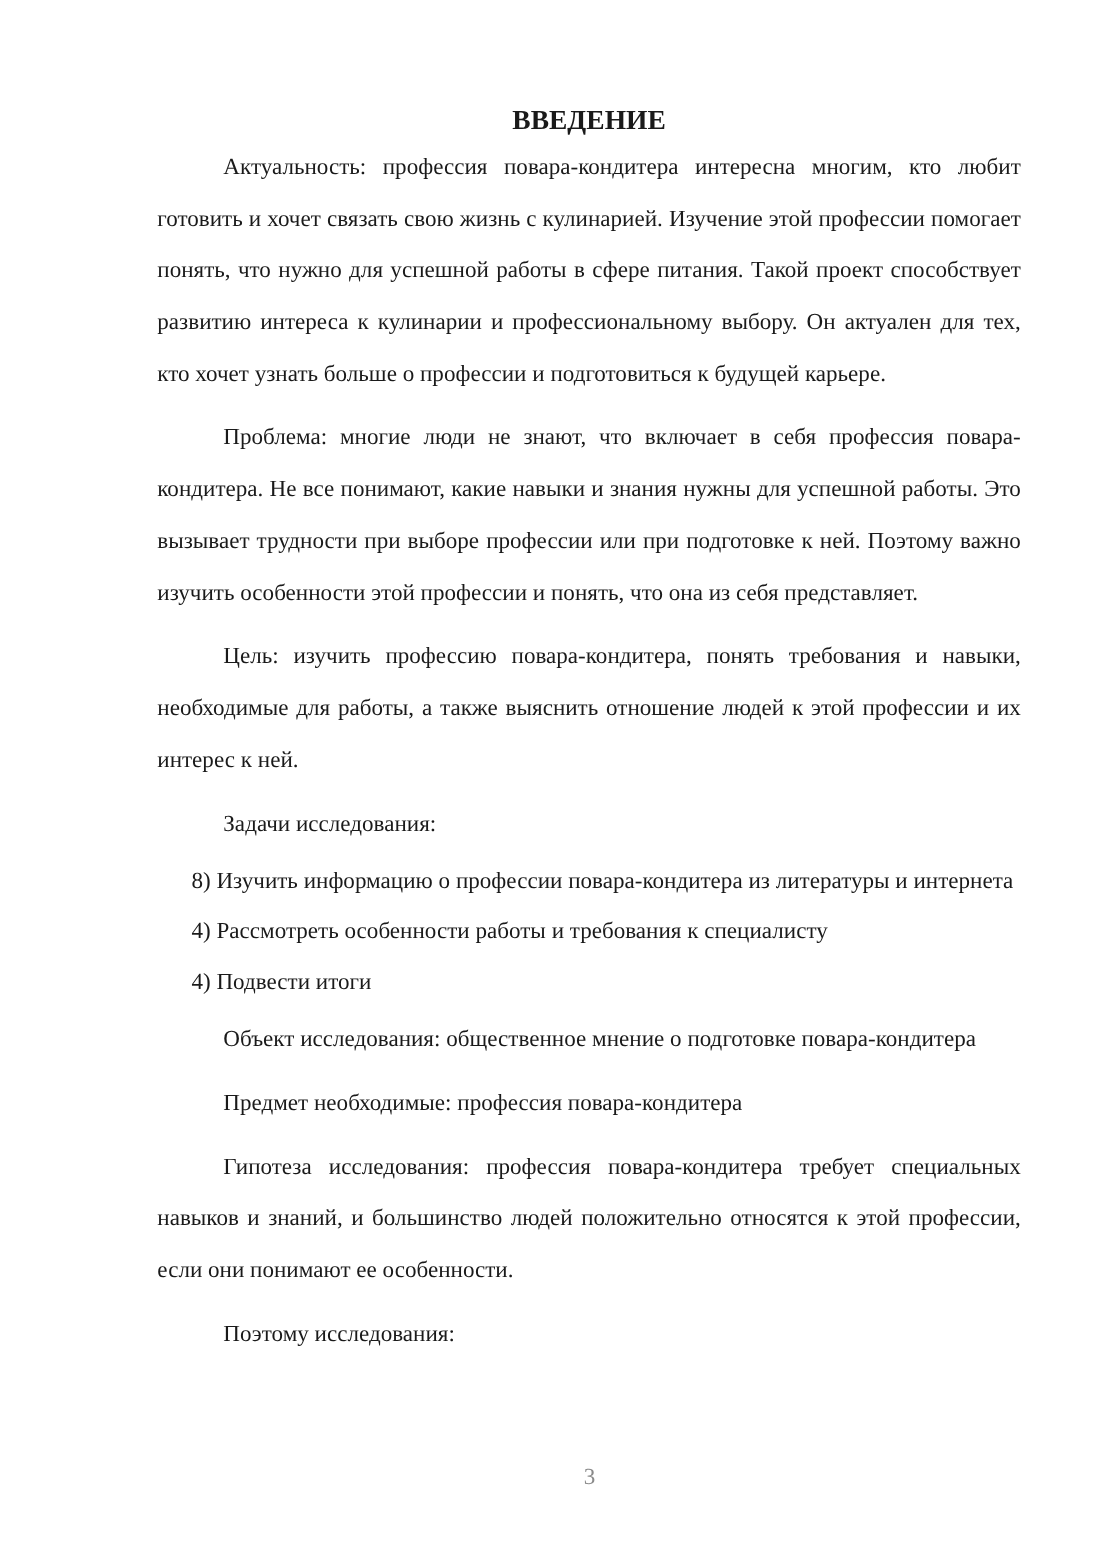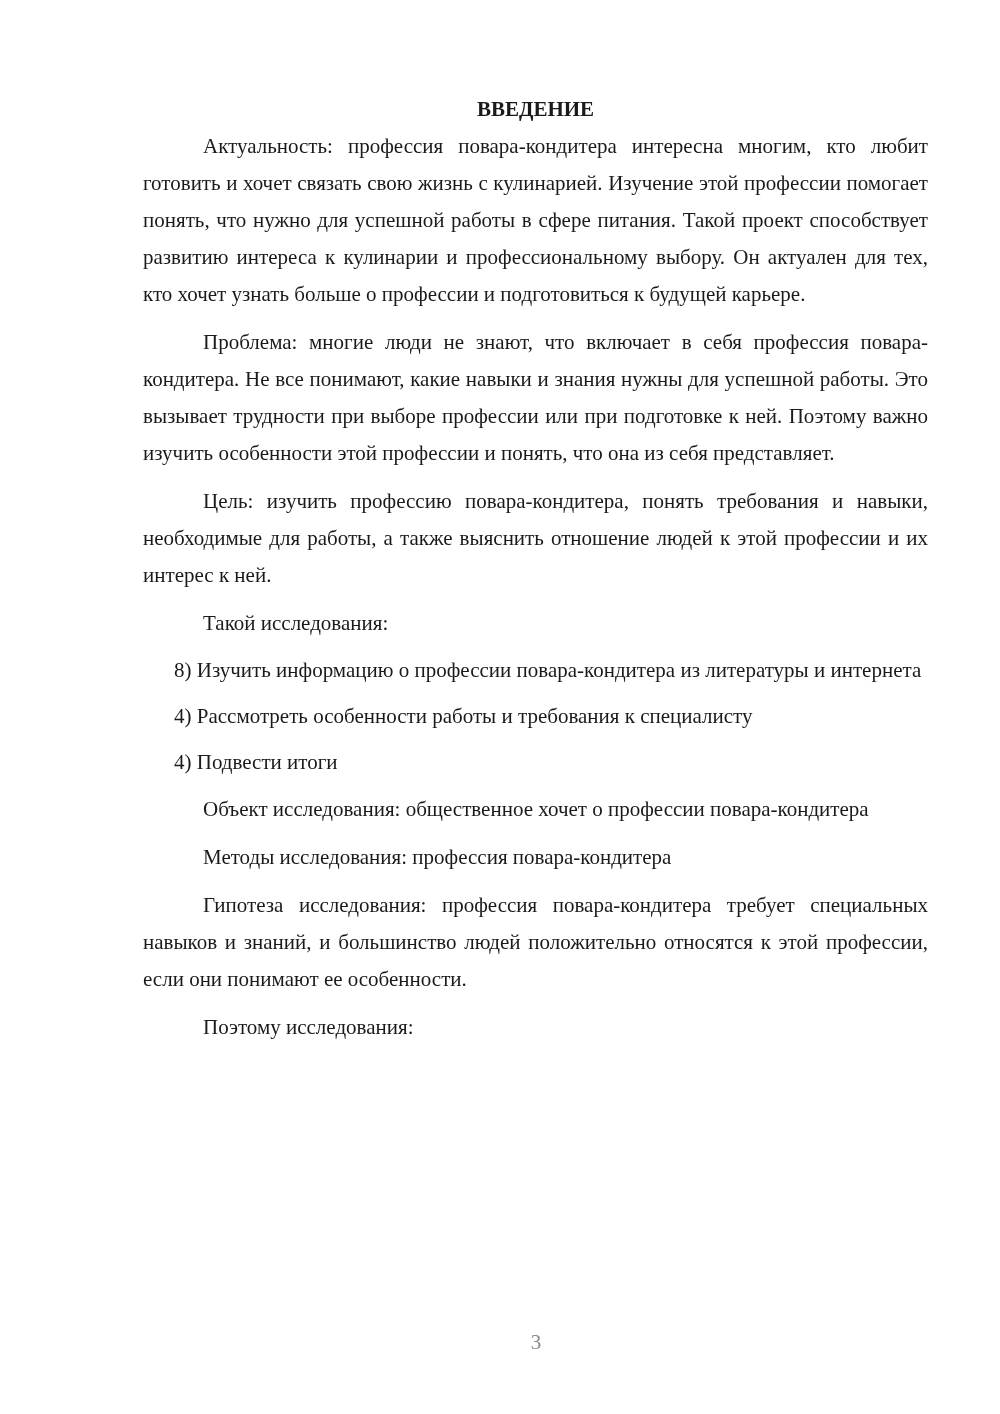--- a/index.html
+++ b/index.html
@@ -17,28 +17,28 @@
   }
   .page {
     position: absolute;
     left: 143px;
     top: 92px;
     width: 785px;
   }
   .title {
     text-align: center;
     font-weight: bold;
-    font-size: 21px;
+    font-size: 25px;
     line-height: 35px;
     margin: 0 0 0 0;
     padding-left: 0;
   }
   .para {
     font-size: 21px;
-    line-height: 37px;
+    line-height: 47px;
     text-align: justify;
     text-indent: 60px;
     margin: 0 0 11px 0;
   }
   .para.first { margin-top: 1px; }
   .list-item {
     font-size: 21px;
     line-height: 35px;
     text-align: justify;
     text-indent: 31px;
@@ -56,27 +56,27 @@
 </style>
 </head>
 <body>
 
 <div class="page">
   <h1 class="title">ВВЕДЕНИЕ</h1>
 
   <p class="para first">Актуальность: профессия повара-кондитера интересна многим, кто любит готовить и хочет связать свою жизнь с кулинарией. Изучение этой профессии помогает понять, что нужно для успешной работы в сфере питания. Такой проект способствует развитию интереса к кулинарии и профессиональному выбору. Он актуален для тех, кто хочет узнать больше о профессии и подготовиться к будущей карьере.</p>
   <p class="para">Проблема: многие люди не знают, что включает в себя профессия повара-кондитера. Не все понимают, какие навыки и знания нужны для успешной работы. Это вызывает трудности при выборе профессии или при подготовке к ней. Поэтому важно изучить особенности этой профессии и понять, что она из себя представляет.</p>
   <p class="para">Цель: изучить профессию повара-кондитера, понять требования и навыки, необходимые для работы, а также выяснить отношение людей к этой профессии и их интерес к ней.</p>
-  <p class="para">Такой исследования:</p>
+  <p class="para">Задачи исследования:</p>
 
   <div>
     <p class="list-item">8) Изучить информацию о профессии повара-кондитера из литературы и интернета</p>
     <p class="list-item">4) Рассмотреть особенности работы и требования к специалисту</p>
     <p class="list-item">4) Подвести итоги</p>
   </div>
 
-  <p class="para">Объект исследования: общественное хочет о профессии повара-кондитера</p>
-  <p class="para">Методы исследования: профессия повара-кондитера</p>
+  <p class="para">Объект исследования: общественное мнение о подготовке повара-кондитера</p>
+  <p class="para">Предмет необходимые: профессия повара-кондитера</p>
   <p class="para">Гипотеза исследования: профессия повара-кондитера требует специальных навыков и знаний, и большинство людей положительно относятся к этой профессии, если они понимают ее особенности.</p>
   <p class="para">Поэтому исследования:</p>
 </div>
 
 <div class="page-number">3</div>
 
 </body></html>

